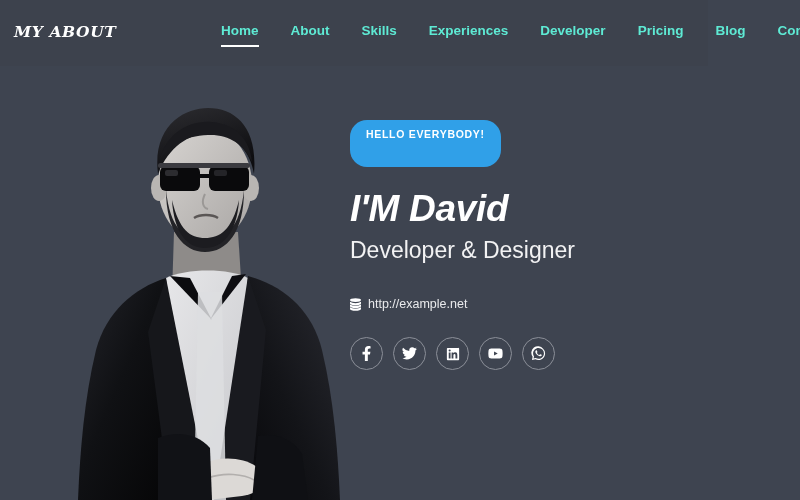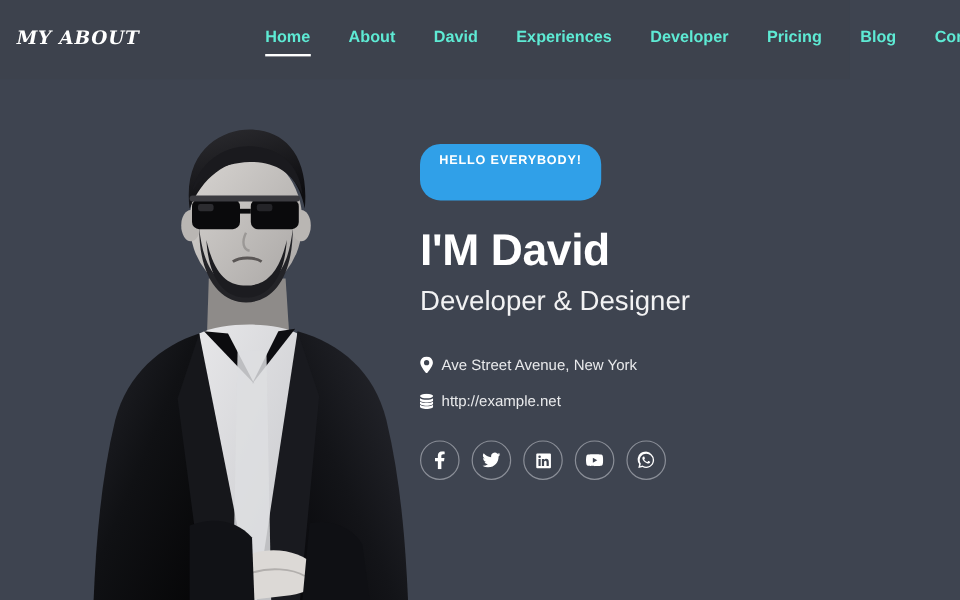--- a/index.html
+++ b/index.html
@@ -106,20 +106,21 @@
     line-height: 12px;
   }
 
   #hero-name {
     margin-top: 21px;
     font-size: 37px;
     font-weight: bold;
     letter-spacing: -0.3px;
     line-height: 42px;
     color: #ffffff;
+    font-style: italic;
   }
 
   #hero-role {
     margin-top: 6px;
     font-size: 23px;
     font-weight: normal;
     line-height: 28px;
     color: #f2f2f3;
   }
 
@@ -173,21 +174,21 @@
 </head>
 <body>
 
 <header id="site-header">
 
   <a id="brand-logo">MY ABOUT</a>
 
   <nav id="main-nav">
       <a class="nav-item active">Home</a>
       <a class="nav-item">About</a>
-      <a class="nav-item">David</a>
+      <a class="nav-item">Skills</a>
       <a class="nav-item">Experiences</a>
       <a class="nav-item">Developer</a>
       <a class="nav-item">Pricing</a>
       <a class="nav-item">Blog</a>
       <a class="nav-item">Contact</a>
     </nav>
 </header>
 
 <div id="hero-photo">
   <svg viewBox="0 0 285 418" xmlns="http://www.w3.org/2000/svg">
@@ -266,28 +267,20 @@
 
   <div id="hello-badge">HELLO EVERYBODY!</div>
 
   <h1 id="hero-name">I'M David</h1>
 
   <h2 id="hero-role">Developer &amp; Designer</h2>
 
   <div id="contact-list">
       <div class="contact-row">
         <span class="contact-icon">
-          <svg width="11" height="14" viewBox="0 0 384 512" fill="currentColor">
-            <path d="M192 0C86 0 0 86 0 192c0 87 117 243 166 303 14 17 38 17 52 0 49-60 166-216 166-303C384 86 298 0 192 0zm0 272a80 80 0 110-160 80 80 0 010 160z"></path>
-          </svg>
-        </span>
-        <span class="contact-text">Ave Street Avenue, New York</span>
-      </div>
-      <div class="contact-row">
-        <span class="contact-icon">
           <svg width="11" height="13" viewBox="0 0 448 512" fill="currentColor">
             <ellipse cx="224" cy="76" rx="224" ry="76"></ellipse>
             <path d="M0 148v68c0 42 100 76 224 76s224-34 224-76v-68c-48 34-140 52-224 52S48 182 0 148z"></path>
             <path d="M0 260v68c0 42 100 76 224 76s224-34 224-76v-68c-48 34-140 52-224 52S48 294 0 260z"></path>
             <path d="M0 372v64c0 42 100 76 224 76s224-34 224-76v-64c-48 34-140 52-224 52S48 406 0 372z"></path>
           </svg>
         </span>
         <span class="contact-text">http://example.net</span>
       </div>
     </div>

